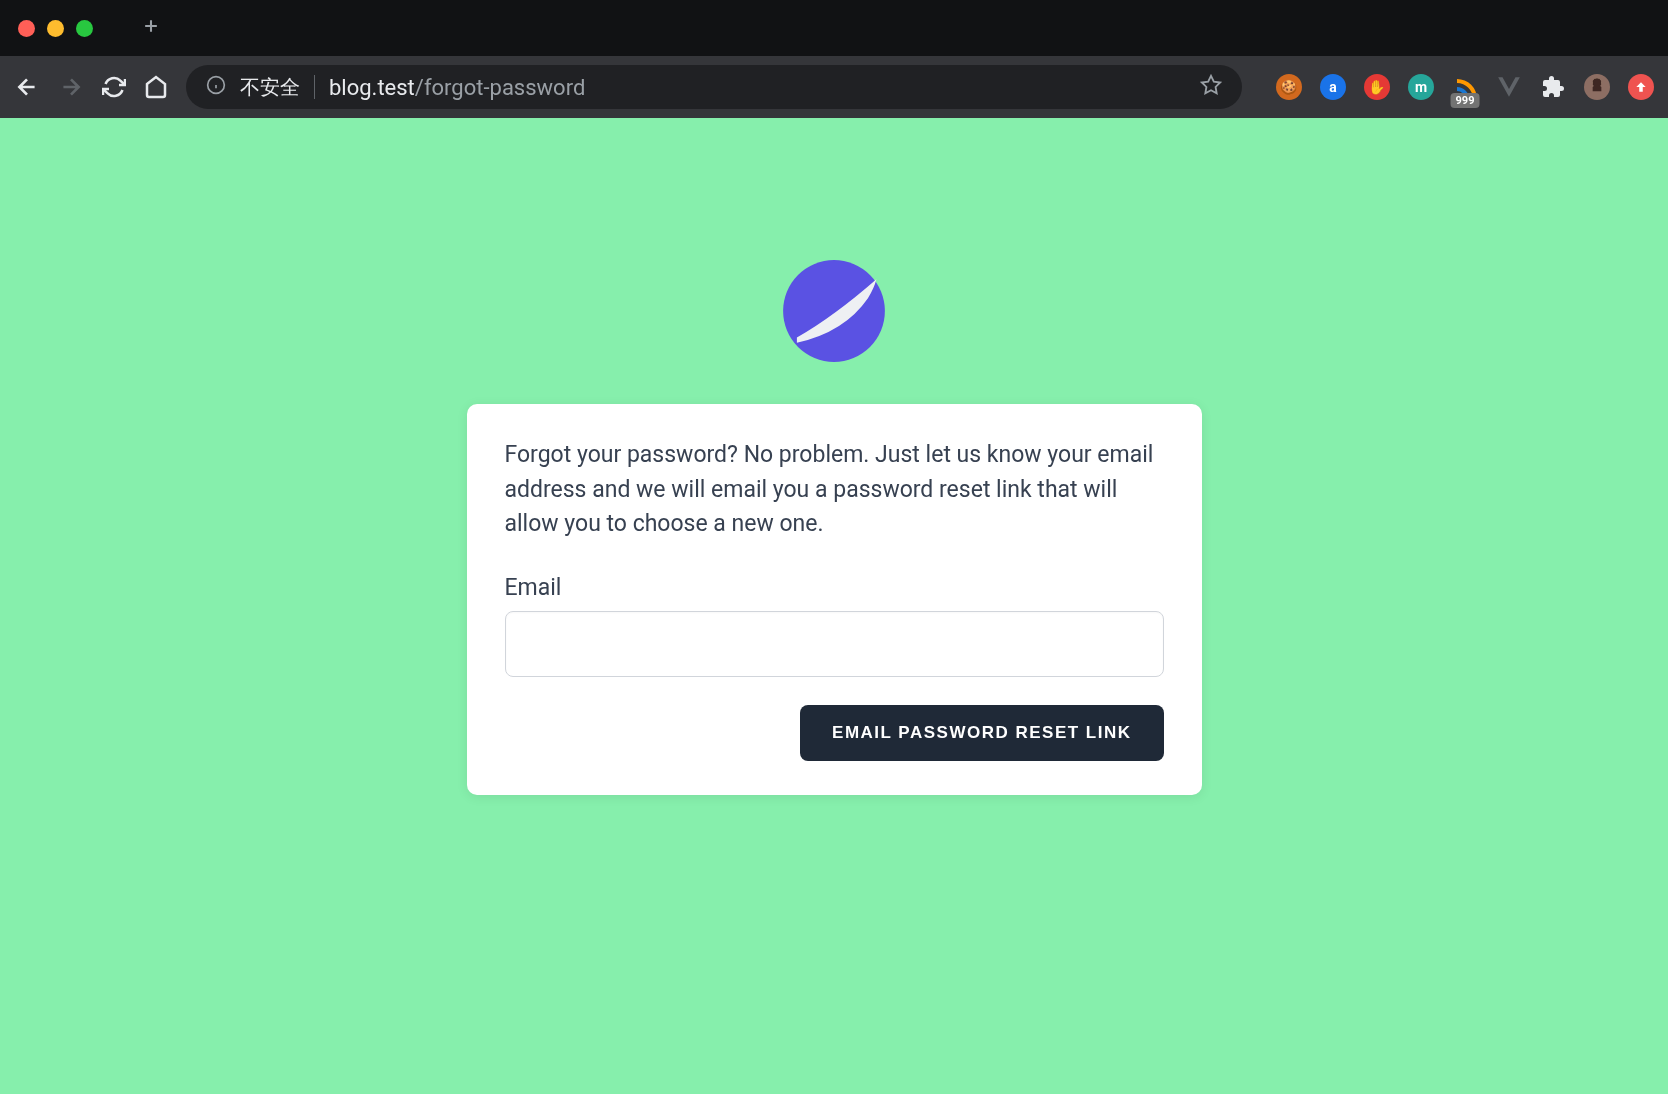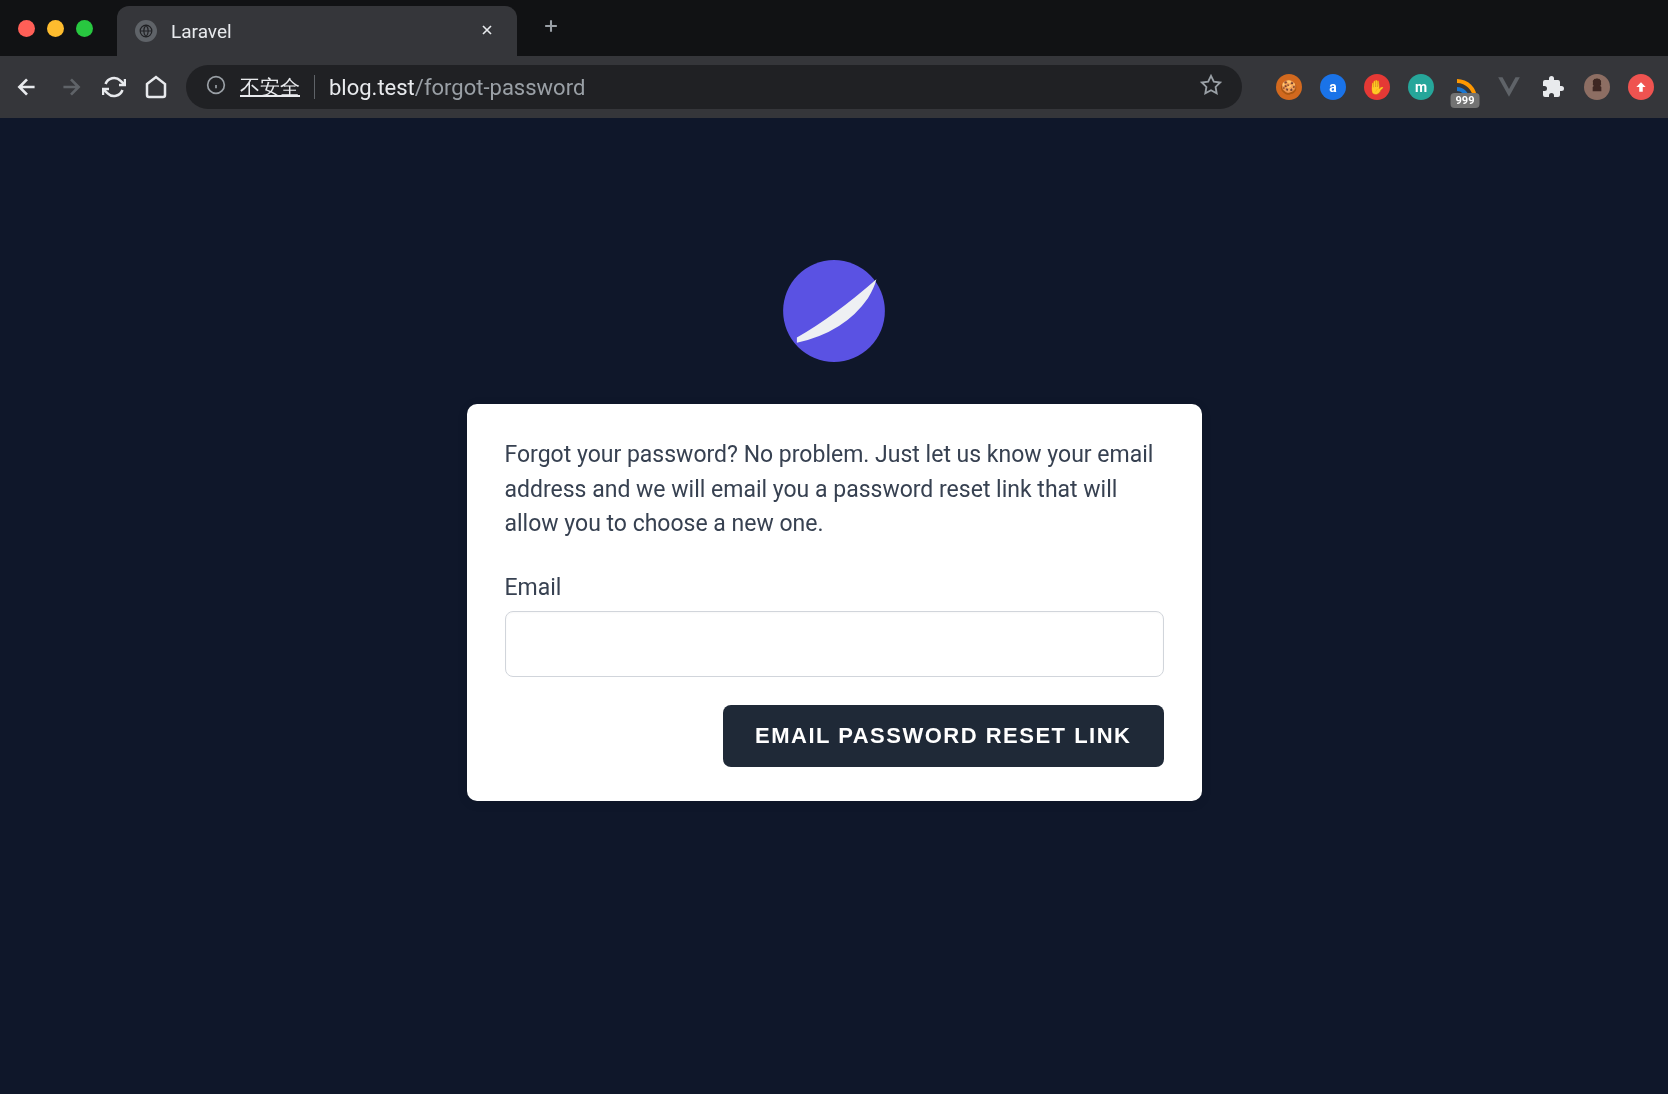--- a/index.html
+++ b/index.html
@@ -97,21 +97,20 @@
       display: flex;
       align-items: center;
       padding: 0 20px;
       gap: 14px;
       color: #e8eaed;
     }
     .security-label {
       font-size: 20px;
       color: #e8eaed;
       white-space: nowrap;
-      text-decoration: underline;
     }
     .url-divider {
       width: 1px;
       height: 24px;
       background: #5f6368;
     }
     .url-text {
       font-size: 22px;
       color: #e8eaed;
       flex: 1;
@@ -141,21 +140,21 @@
       background: #737373;
       color: white;
       font-size: 11px;
       padding: 1px 5px;
       border-radius: 4px;
       font-weight: bold;
     }
 
     
     .page {
-      background: #0f172a;
+      background: #86efac;
       height: calc(1094px - 118px);
       display: flex;
       flex-direction: column;
       align-items: center;
       padding-top: 140px;
     }
 
     .logo {
       width: 106px;
       height: 106px;
@@ -199,49 +198,35 @@
       display: flex;
       justify-content: flex-end;
     }
 
     .submit-btn {
       background: #1f2937;
       color: #fff;
       border: none;
       border-radius: 8px;
       padding: 18px 32px;
-      font-size: 22px;
+      font-size: 17px;
       letter-spacing: 1.5px;
       font-weight: 600;
       cursor: pointer;
     }
   </style>
 </head>
 <body>
 
 <div class="browser-chrome">
   <div class="tab-bar">
     <div class="traffic-lights">
       <div class="light red"></div>
       <div class="light yellow"></div>
       <div class="light green"></div>
-    </div>
-    <div class="tab">
-      <div class="tab-favicon">
-        <svg width="14" height="14" viewBox="0 0 24 24" fill="none" stroke="#202124" stroke-width="2">
-            <circle cx="12" cy="12" r="10"></circle>
-            <path d="M2 12h20M12 2a15 15 0 0 1 0 20M12 2a15 15 0 0 0 0 20"></path>
-          </svg>
-      </div>
-      <span class="tab-title">Laravel</span>
-      <span class="tab-close">
-        <svg width="16" height="16" viewBox="0 0 24 24" fill="none" stroke="currentColor" stroke-width="2.5">
-            <path d="M18 6L6 18M6 6l12 12"></path>
-          </svg>
-      </span>
     </div>
     <span class="new-tab">
       <svg width="20" height="20" viewBox="0 0 24 24" fill="none" stroke="#9aa0a6" stroke-width="2.5">
           <path d="M12 5v14M5 12h14"></path>
         </svg>
     </span>
   </div>
 
   <div class="toolbar">
     <span class="nav-btn">

